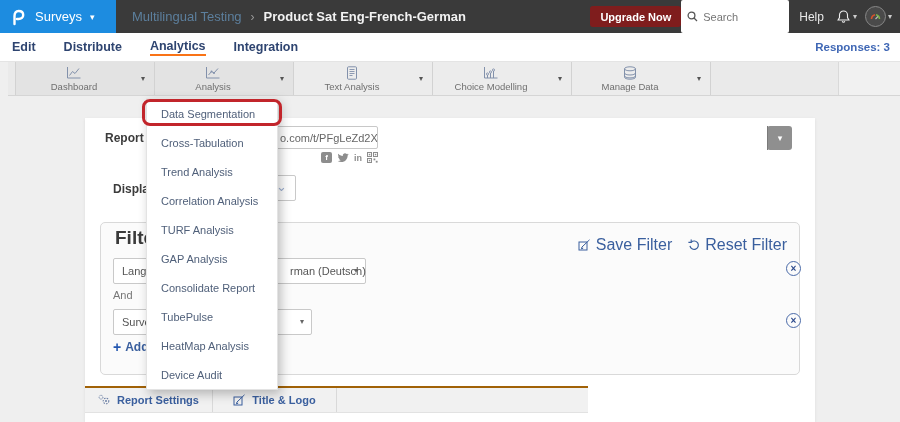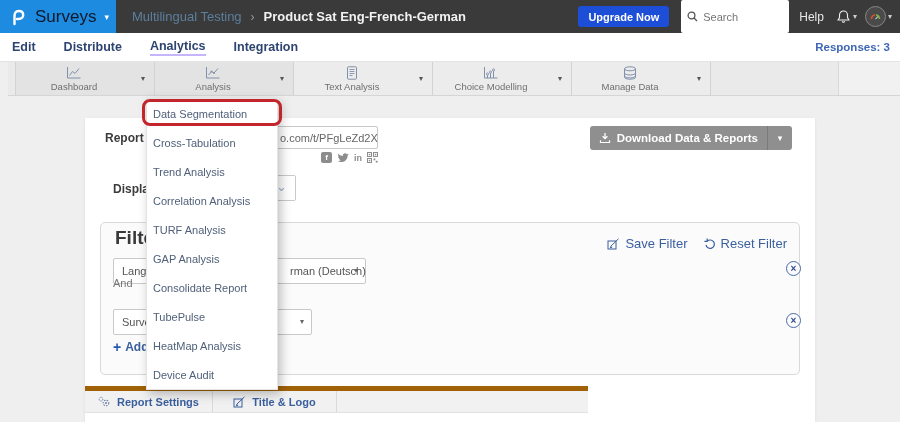--- a/index.html
+++ b/index.html
@@ -3,39 +3,39 @@
 <meta charset="utf-8">
 <style>
   * { box-sizing: border-box; margin: 0; padding: 0; }
   html,body { width: 900px; height: 422px; }
   body { font-family: "Liberation Sans", sans-serif; background: #efefef; }
   #app { position: relative; width: 900px; height: 422px; overflow: hidden; background: #efefef; }
 
   
   .topbar { position: absolute; left:0; top:0; width:900px; height:33px; background:#3a3a3a; display:flex; align-items:center; }
   .brand { width:116px; height:33px; background:#1d8ce0; display:flex; align-items:center; padding-left:9px; gap:8px; cursor:pointer; }
-  .brand-label { color:#0f172a; font-size:17px; }
+  .brand-label { color:#ffffff; font-size:13px; }
   .brand .caret { color:#fff; font-size:9px; margin-top:1px; }
   .breadcrumb { display:flex; align-items:center; margin-left:16px; gap:9px; white-space:nowrap; }
   .bc-parent { color:#5c7f9d; font-size:13px; cursor:pointer; }
   .bc-sep { color:#9a9a9a; font-size:12px; }
   .bc-current { color:#f2f2f2; font-size:13px; font-weight:600; }
   .tb-spacer { flex:1; }
-  .upgrade-btn { background:#1d4ed8; color:#fff; font-size:11px; font-weight:700; border:none; border-radius:3px; height:21px; padding:0 10px; margin-right:12px; cursor:pointer; }
+  .upgrade-btn { background:#7f1d1d; color:#fff; font-size:11px; font-weight:700; border:none; border-radius:3px; height:21px; padding:0 10px; margin-right:0; cursor:pointer; }
   .search-box { width:108px; height:33px; background:#fff; border-radius:2px; display:flex; align-items:center; padding:0 6px; gap:5px; margin-right:10px; }
   .search-box input { border:none; outline:none; width:80px; font-size:11px; color:#333; font-family:"Liberation Sans",sans-serif; }
   .help-link { color:#e8e8e8; font-size:12px; margin-right:12px; cursor:pointer; }
   .icon-group { display:flex; align-items:center; gap:2px; margin-right:8px; cursor:pointer; }
   .icon-group .caret { color:#ccc; font-size:8px; }
   .avatar { width:21px; height:21px; border-radius:50%; background:#4a4a4a; border:1px solid #888; display:flex; align-items:center; justify-content:center; }
 
   
   .navrow { position:absolute; left:0; top:33px; width:900px; height:29px; background:#fff; display:flex; align-items:center; padding-left:12px; gap:28px; border-bottom:1px solid #e4e4e4; }
   .nav-item { color:#2e4470; font-size:12.5px; font-weight:600; cursor:pointer; padding-bottom:1px; }
-  .nav-item.active { border-bottom:2px solid #c4b5fd; }
+  .nav-item.active { border-bottom:2px solid #f97316; }
   .nav-right { margin-left:auto; margin-right:10px; color:#3f67b5; font-size:11.5px; font-weight:600; }
 
   
   .toolbar { position:absolute; left:8px; top:62px; width:900px; height:34px; background:#eaeaea; border-bottom:1px solid #d5d5d5; display:flex; }
   .tb-lead { width:8px; background:#eaeaea; border-right:1px solid #d2d2d2; }
   .segment { width:139px; display:flex; position:relative; border-right:1px solid #d2d2d2; cursor:pointer; }
   .segment:nth-child(2), .segment:nth-child(3) { background:#e3e3e3; }
   .segment:nth-child(4), .segment:nth-child(5), .segment:nth-child(6) { background:#ececec; }
   .seg-main { flex:1; display:flex; flex-direction:column; align-items:center; justify-content:center; gap:1px; }
   .seg-label { font-size:9.5px; color:#6f6f6f; }
@@ -55,44 +55,44 @@
   .display-select { position:absolute; left:75px; top:57px; width:136px; height:26px; border:1px solid #c9c9c9; border-radius:2px; background:#fff; cursor:pointer; }
   .display-select .chev { position:absolute; right:8px; top:3px; color:#9db0d0; font-size:13px; }
   .download-btn { position:absolute; right:23px; top:8px; height:24px; background:#8f8f8f; border-radius:3px; display:flex; align-items:stretch; cursor:pointer; }
   .dl-main { display:flex; align-items:center; gap:6px; padding:0 9px; color:#fff; font-size:11.5px; font-weight:600; }
   .dl-caret { width:25px; border-left:1px solid #7a7a7a; display:flex; align-items:center; justify-content:center; color:#fff; font-size:9px; }
 
   
   .filter-panel { position:absolute; left:15px; top:104px; width:700px; height:153px; border:1px solid #d9d9d9; border-radius:5px; background:#fbfbfb; }
   .filter-title { position:absolute; left:14px; top:4px; font-size:19px; font-weight:700; color:#3a3a3a; }
   .filter-links { position:absolute; right:12px; top:13px; display:flex; gap:16px; }
-  .f-link { display:flex; align-items:center; gap:5px; color:#3a5f9e; font-size:13px; cursor:pointer; }
+  .f-link { display:flex; align-items:center; gap:5px; color:#3a5f9e; font-size:16px; cursor:pointer; }
   .f-select { position:absolute; background:#fff; border:1px solid #c9c9c9; border-radius:2px; height:26px; cursor:pointer; }
   .f-row1 { left:12px; top:35px; width:253px; }
   .f-row2 { left:12px; top:86px; width:199px; }
   .f-select .val-left { position:absolute; left:8px; top:0; line-height:24px; font-size:11px; color:#555; white-space:nowrap; }
   .f-select .val-right { position:absolute; left:176px; top:0; line-height:24px; font-size:11px; color:#555; white-space:nowrap; }
   .f-select .sel-caret { position:absolute; right:7px; top:0; line-height:24px; font-size:8px; color:#666; }
   .remove-x { position:absolute; width:15px; height:15px; border:1px solid #4a6aa8; border-radius:50%; color:#2c4a8c; font-size:10px; font-weight:700; display:flex; align-items:center; justify-content:center; line-height:1; cursor:pointer; background:#fbfbfb; }
   .x1 { left:685px; top:38px; }
   .x2 { left:685px; top:90px; }
-  .and-label { position:absolute; left:12px; top:54px; font-size:11px; color:#777; }
+  .and-label { position:absolute; left:12px; top:66px; font-size:11px; color:#777; }
   .add-link { position:absolute; left:12px; top:116px; display:flex; align-items:center; gap:4px; cursor:pointer; }
   .add-plus { color:#2457b0; font-size:14px; font-weight:700; }
   .add-text { color:#3a5f9e; font-size:12px; font-weight:600; }
 
   
-  .footer-tabs { position:absolute; left:0; top:268px; width:503px; height:27px; display:flex; background:#f1f1f1; border-top:5px solid #a16207; border-bottom:1px solid #e2e2e2; }
+  .footer-tabs { position:absolute; left:0; top:268px; width:503px; height:27px; display:flex; background:#f1f1f1; border-top:2px solid #a16207; border-bottom:1px solid #e2e2e2; }
   .f-tab { display:flex; align-items:center; justify-content:center; gap:6px; border-right:1px solid #d9d9d9; color:#3a5f9e; font-size:11px; font-weight:600; cursor:pointer; }
   .f-tab:nth-child(1){ width:128px; } .f-tab:nth-child(2){ width:124px; }
   .f-tab:nth-child(3){ width:131px; } .f-tab:nth-child(4){ width:120px; }
 
   
   .analysis-menu { position:absolute; left:146px; top:98px; width:132px; height:292px; background:#fff; border:1px solid #e3e3e3; box-shadow:3px 4px 10px rgba(0,0,0,0.25); display:flex; flex-direction:column; z-index:50; }
-  .menu-item { flex:1; display:flex; align-items:center; padding-left:6px; font-size:11px; color:#50607a; cursor:pointer; white-space:nowrap;border-radius:10px; }
+  .menu-item { flex:1; display:flex; align-items:center; padding-left:14px; font-size:11px; color:#50607a; cursor:pointer; white-space:nowrap;border-radius:10px; }
   .red-highlight { position:absolute; left:142px; top:99px; width:140px; height:27px; border:3px solid #c2252b; border-radius:8px; z-index:60; pointer-events:none; }
 
   svg { display:block; }
 </style>
 </head>
 <body>
 
 <div id="app">
 
   <div class="topbar">
@@ -252,29 +252,20 @@
           </svg>
       </span>
     </div>
 
     <span class="display-label">Display</span>
     <div class="display-select">
       <span class="chev">⌄</span>
     </div>
 
     <div class="download-btn">
-      <span class="dl-main">
-        <span>
-          <svg width="12" height="12" viewBox="0 0 12 12">
-              <path d="M6 1 v5.2 M3.6 4.2 L6 6.6 L8.4 4.2" stroke="#fff" stroke-width="1.3" fill="none"></path>
-              <path d="M1.5 8.2 v2.3 h9 v-2.3" stroke="#fff" stroke-width="1.2" fill="none"></path>
-            </svg>
-        </span>
-        <span>Download Data &amp; Reports</span>
-      </span>
       <span class="dl-caret">▾</span>
     </div>
 
     <div class="filter-panel">
       <span class="filter-title">Filter</span>
       <div class="filter-links">
         <span class="f-link">
           <span>
             <svg width="13" height="12" viewBox="0 0 13 12">
                 <rect x="1" y="3" width="8" height="8" stroke="#3a5f9e" stroke-width="1" fill="none"></rect>

